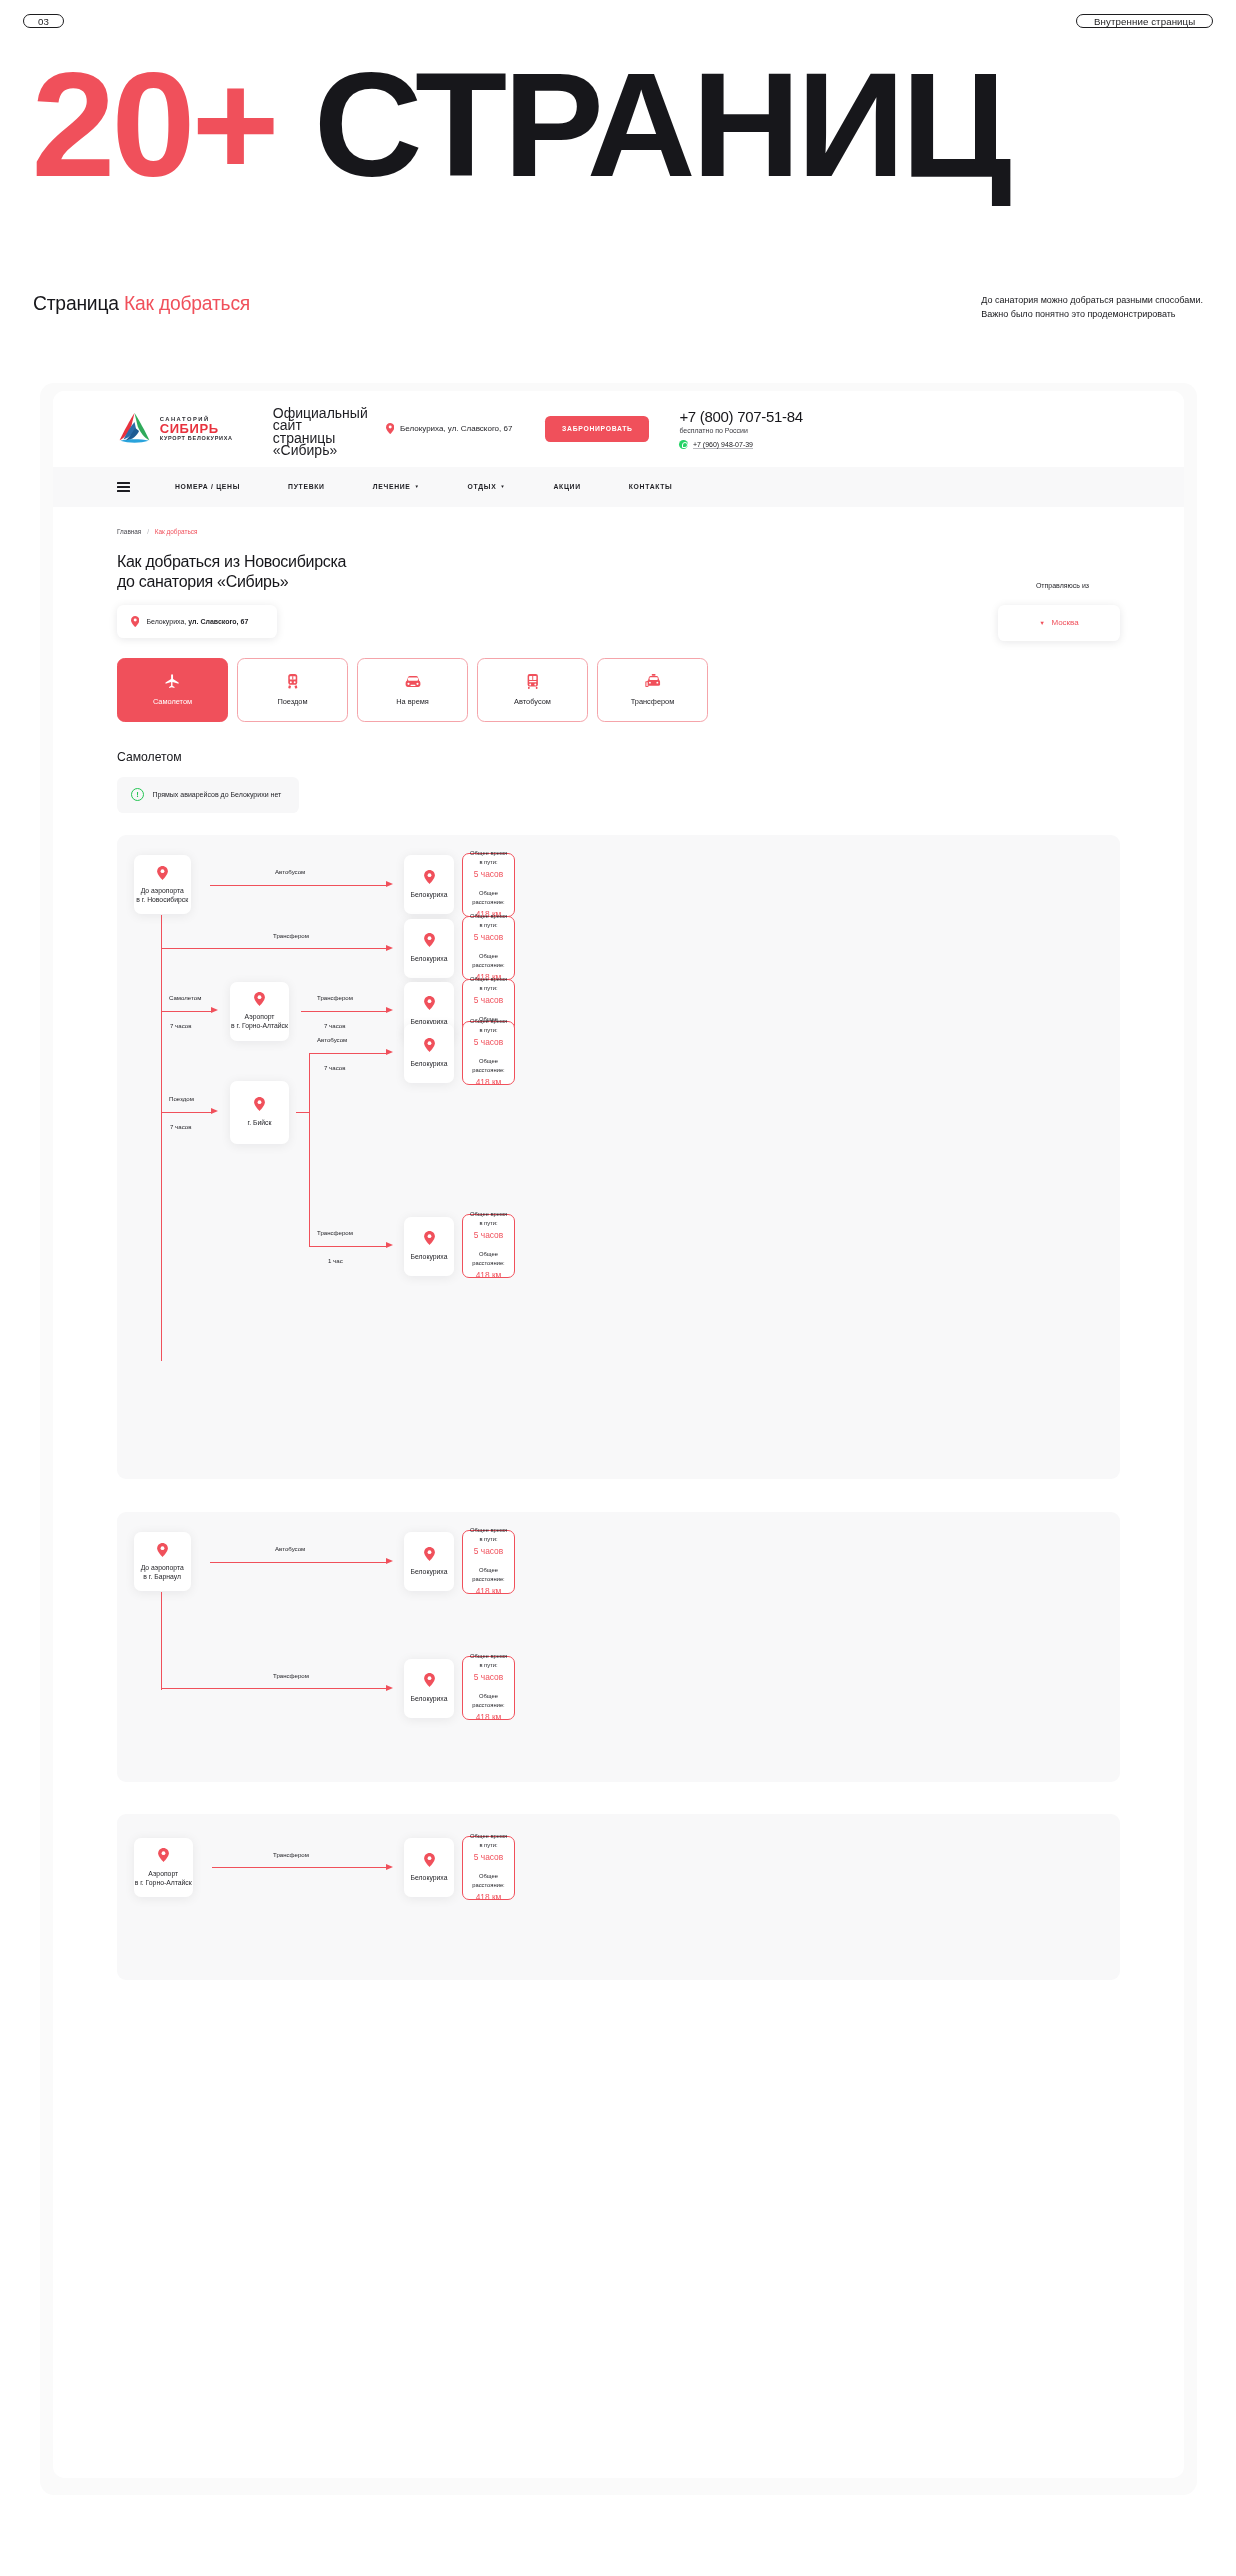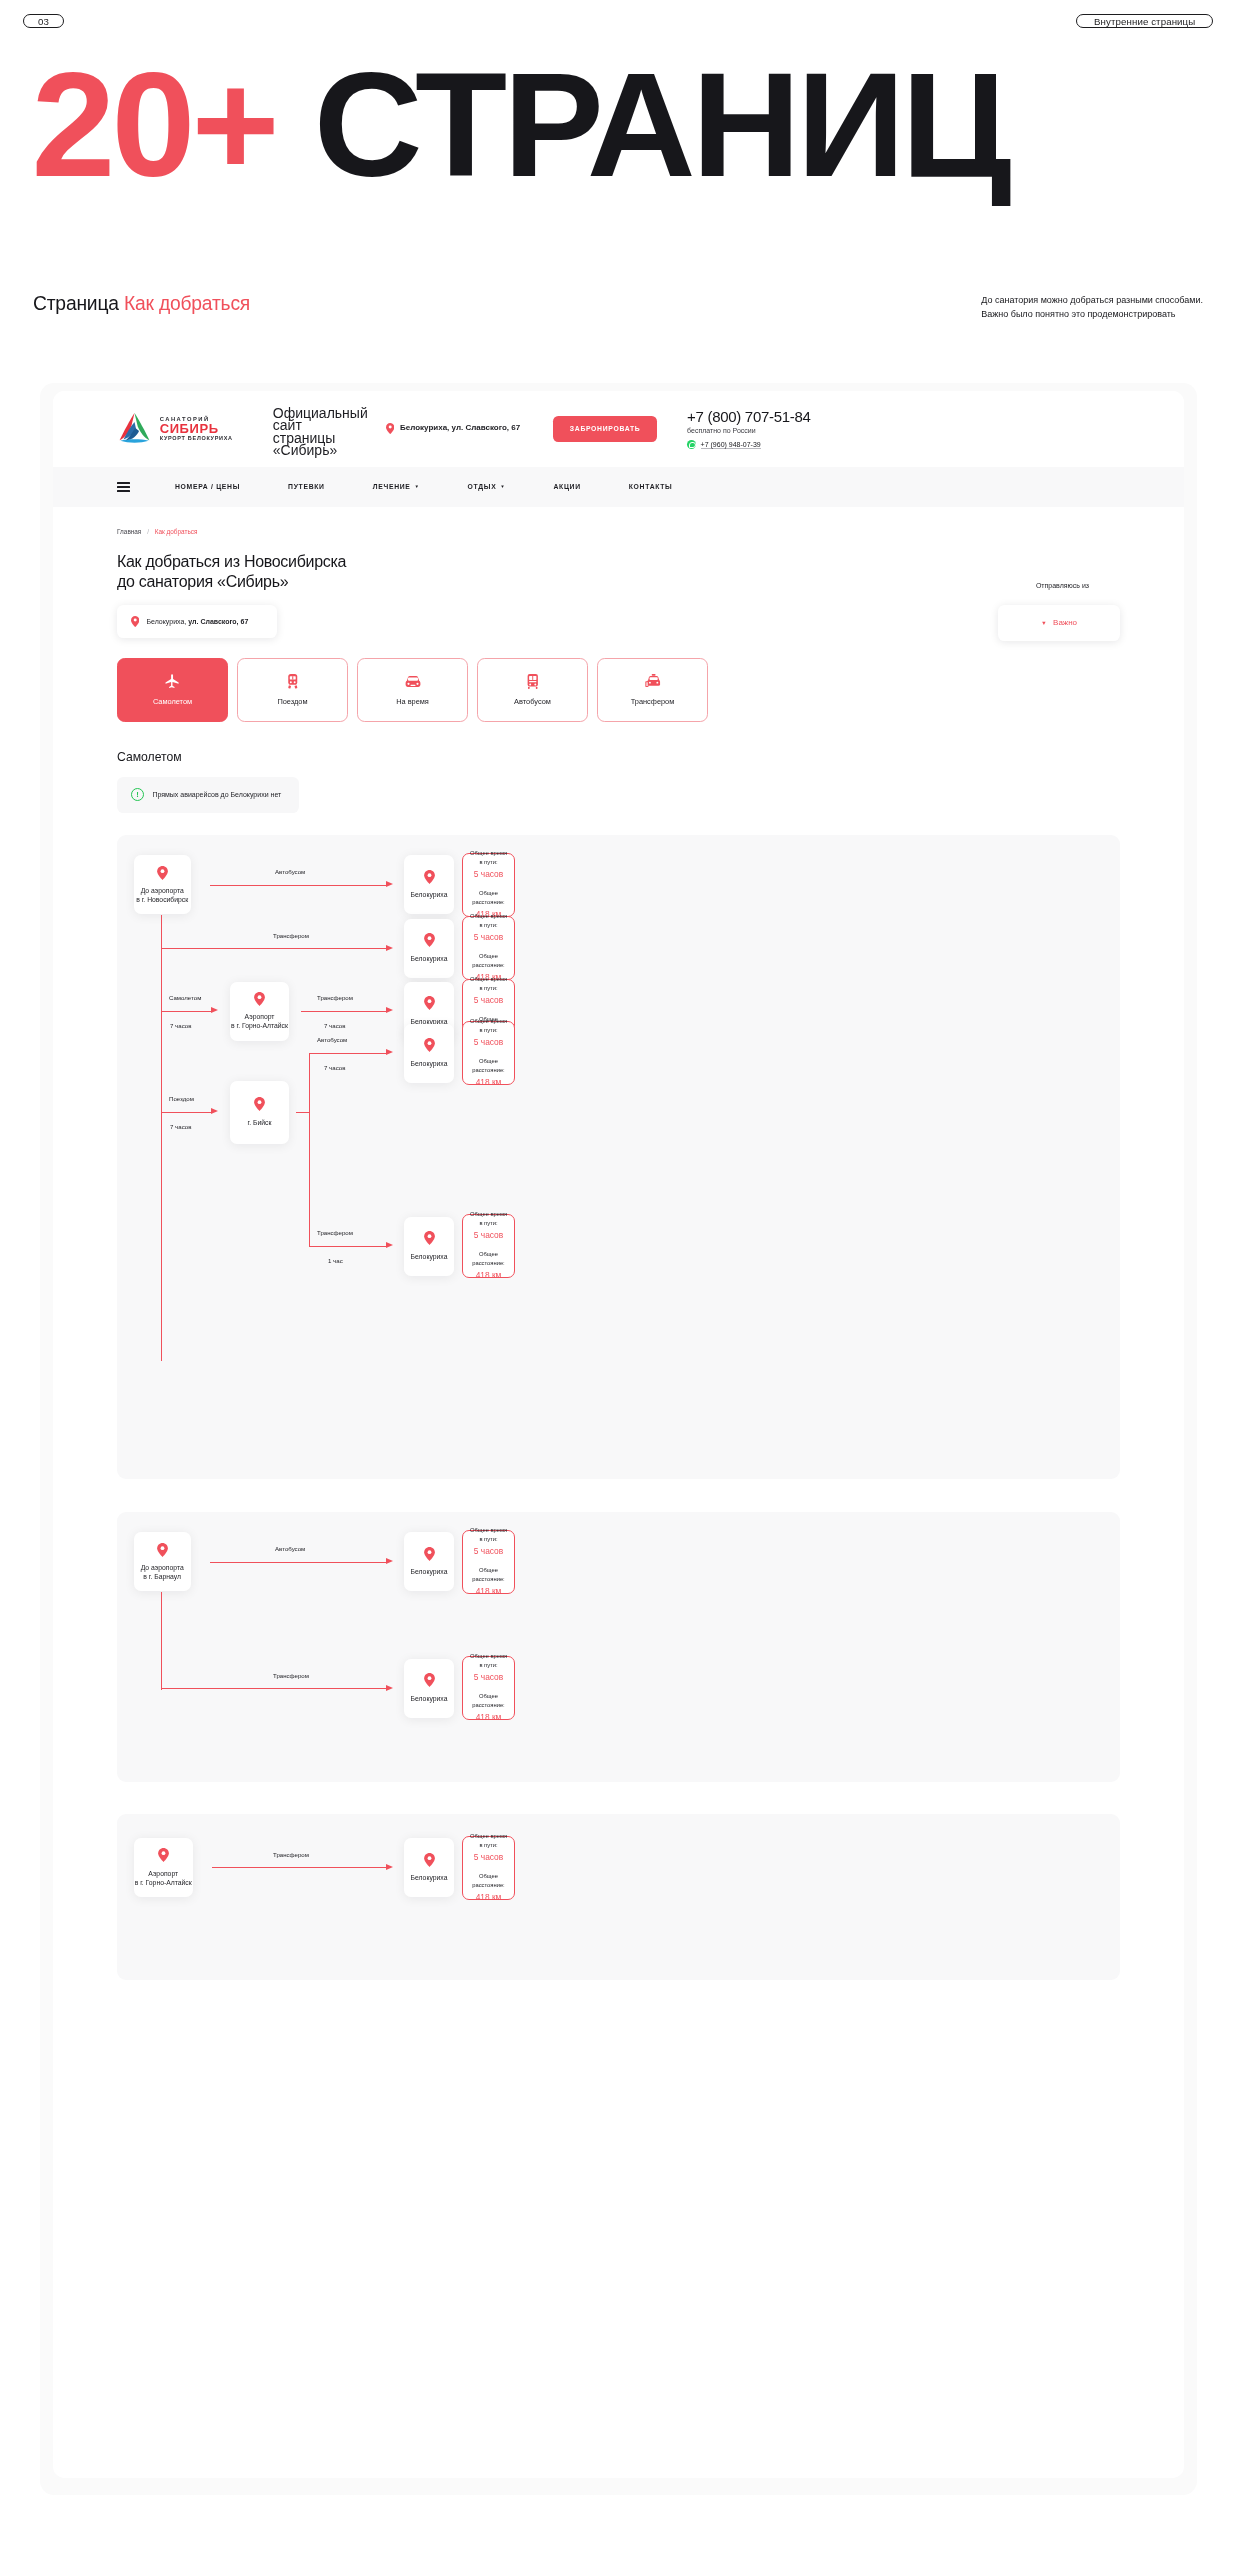--- a/index.html
+++ b/index.html
@@ -62,21 +62,21 @@
     display: flex; align-items: center; padding: 0 64px; gap: 0;
     background: #fff;
   }
   .logo-wrap { display: flex; align-items: center; gap: 7.7px; }
   .logo-mark { width: 35px; height: 35px; flex: 0 0 35px; }
   .logo-text .l1 { font-size: 5.8px; letter-spacing: 1.5px; color: #2d2d33; font-weight: 700; }
   .logo-text .l2 { font-size: 13px; letter-spacing: 0.6px; color: #e8323e; font-weight: 800; line-height: 13.5px;}
   .logo-text .l3 { font-size: 5.5px; letter-spacing: 0.7px; color: #2d2d33; font-weight: 700; }
 
   .official { margin-left: 40px; font-size: 14px; line-height: 12.2px; color: #1d1d22; width: 87px; margin-top: 6px;}
-  .addr { margin-left: 26px; display: flex; align-items: flex-start; gap: 5.8px; font-size: 8px; color: #1d1d22; font-weight: bold; }
+  .addr { margin-left: 26px; display: flex; align-items: center; gap: 5.8px; font-size: 8px; color: #1d1d22; }
   .pin-sm { width: 8.4px; height: 11px; flex: 0 0 8.4px; }
 
   .book-btn {
     margin-left: 33px;
     background: #f0505b; color: #fff; border: none;
     border-radius: 5.2px; height: 26px; padding: 0 16.7px;
     font-size: 6.8px; font-weight: 700; letter-spacing: 0.7px;
     font-family: "Liberation Sans", sans-serif; cursor: pointer;
   }
   .phones { margin-left: 30px; }
@@ -306,21 +306,21 @@
       <circle cx="6.5" cy="6.3" r="2.3" fill="#fff"></circle>
     </svg>
     <div class="txt">
       <span>Белокуриха, </span><b>ул. Славского, 67</b>
     </div>
   </div>
 
   <div class="from-label">Отправляюсь из</div>
   <div class="from-select">
     <span class="cart">▼</span>
-    <span class="val">Важно</span>
+    <span class="val">Москва</span>
   </div>
 
   <div class="tabs">
     <div class="tab active">
       <svg width="16.7" height="16.7" viewBox="0 0 24 24">
         <path d="M21 15.5v-2l-8-5V3.2a1.4 1.4 0 0 0-2.8 0V8.5l-8 5v2l8-2.4v5.1L7.3 20v1.6l3.9-1.1 3.9 1.1V20l-2.9-1.8v-5.1Z" fill="#ffffff"></path>
       </svg>
       <div class="t-label">Самолетом</div>
     </div>
     <div class="tab">

